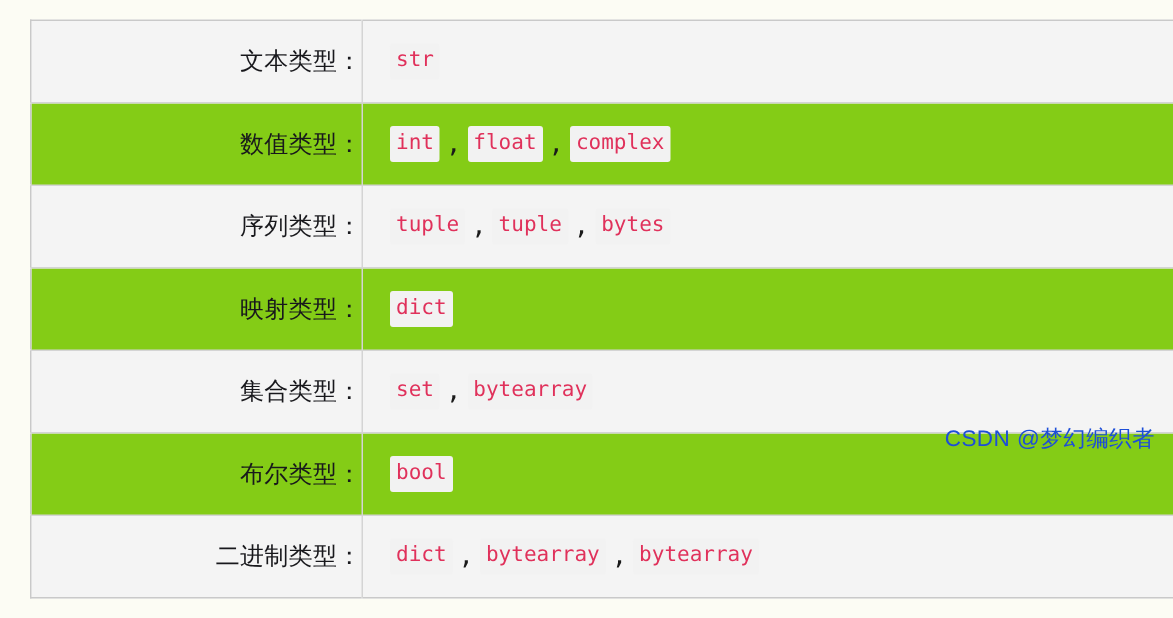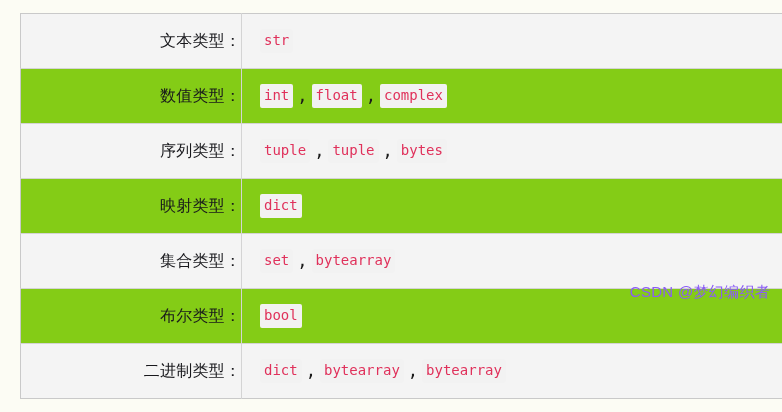--- a/index.html
+++ b/index.html
@@ -106,21 +106,21 @@
     padding: 0 4px 0 4px;
     white-space: pre;
   }
 
   .watermark {
     position: absolute;
     right: 12px;
     bottom: 6px;
     font-family: "Liberation Sans", "DejaVu Sans", sans-serif;
     font-size: 15px;
-    color: #8b5cf6;
+    color: #1d4ed8;
     white-space: nowrap;
     letter-spacing: 0.3px;
   }
 </style>
 </head>
 <body>
 
 <div class="page">
 
   <table class="type-table">

